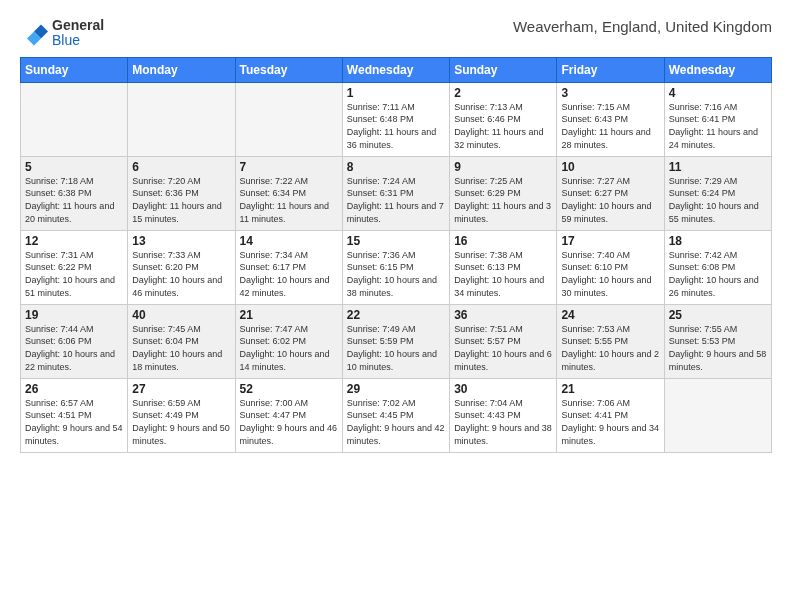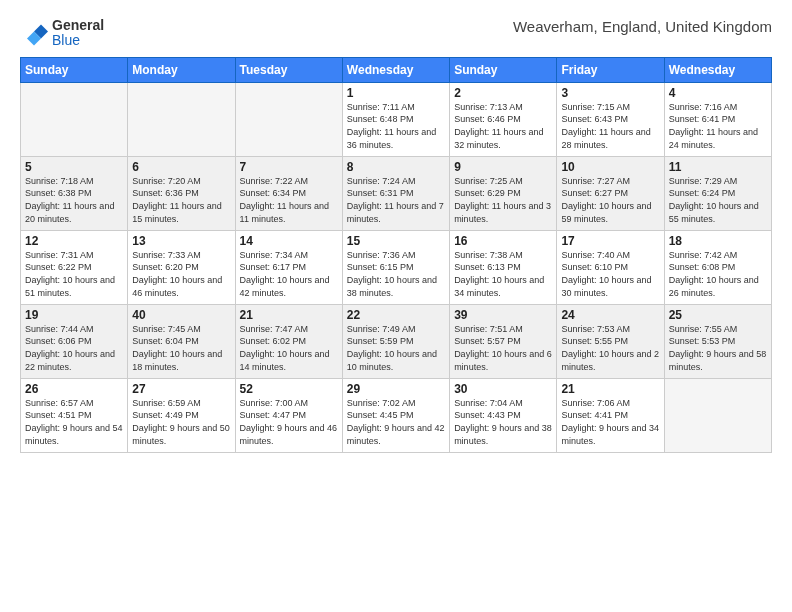--- a/index.html
+++ b/index.html
@@ -227,21 +227,21 @@
           </td>
           <td>
             <span class="day-number">21</span>
             <div class="day-info">Sunrise: 7:47 AM<br>Sunset: 6:02 PM<br>Daylight: 10 hours and 14 minutes.</div>
           </td>
           <td>
             <span class="day-number">22</span>
             <div class="day-info">Sunrise: 7:49 AM<br>Sunset: 5:59 PM<br>Daylight: 10 hours and 10 minutes.</div>
           </td>
           <td>
-            <span class="day-number">39</span>
+            <span class="day-number">36</span>
             <div class="day-info">Sunrise: 7:51 AM<br>Sunset: 5:57 PM<br>Daylight: 10 hours and 6 minutes.</div>
           </td>
           <td>
             <span class="day-number">24</span>
             <div class="day-info">Sunrise: 7:53 AM<br>Sunset: 5:55 PM<br>Daylight: 10 hours and 2 minutes.</div>
           </td>
           <td>
             <span class="day-number">25</span>
             <div class="day-info">Sunrise: 7:55 AM<br>Sunset: 5:53 PM<br>Daylight: 9 hours and 58 minutes.</div>
           </td>

